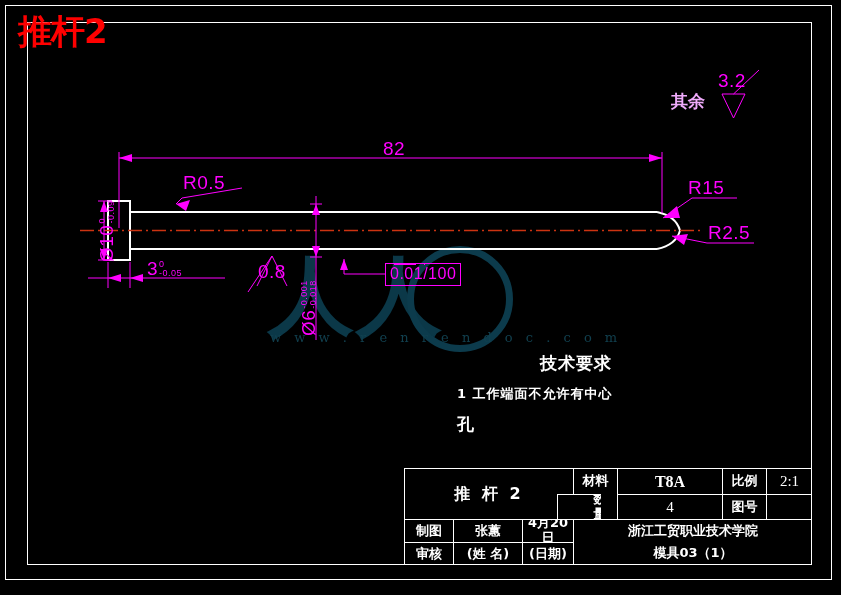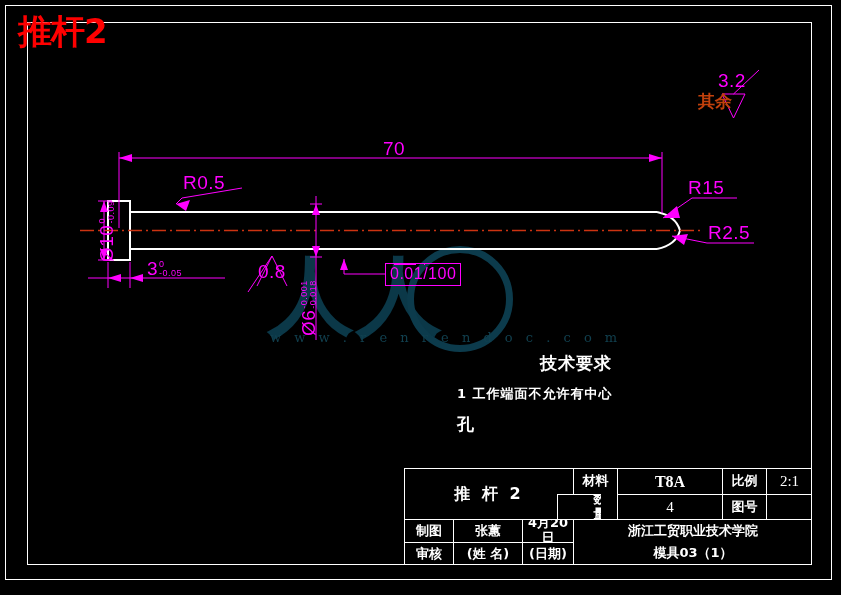--- a/index.html
+++ b/index.html
@@ -103,26 +103,25 @@
   }
   .frac span { display: block; }
   .rot90 {
     transform: rotate(-90deg);
     transform-origin: left top;
   }
   
   .qiyu {
     position: absolute;
     left: 671px; top: 90px;
-    color: #c2410c;
+    color: #f0abfc;
     font-size: 17px;
     font-weight: bold;
     font-family: "DejaVu Sans", sans-serif;
     white-space: nowrap;
-    margin-left: 27px;
   }
   
   .tb {
     position: absolute;
     left: 404px; top: 468px;
     width: 408px; height: 97px;
     border: 1px solid #ffffff;
     box-sizing: border-box;
     color: #ffffff;
     font-family: "DejaVu Sans", sans-serif;
@@ -290,21 +289,21 @@
       <polygon points="344,259 340,270 348,270"></polygon>
 
       <polygon points="176,204 190,200 186,211"></polygon>
 
       <polygon points="663,218 677,206 680,218"></polygon>
 
       <polygon points="672,236 688,234 684,245"></polygon>
     </g>
   </svg>
 
-  <div class="ann" style="left:383px; top:138px;">70</div>
+  <div class="ann" style="left:383px; top:138px;">82</div>
 
   <div class="ann" style="left:183px; top:172px;">R0.5</div>
 
   <div class="ann" style="left:688px; top:177px;">R15</div>
 
   <div class="ann" style="left:708px; top:222px;">R2.5</div>
 
   <div class="ann rot90" style="left:96px; top:262px;">
     <span>Ø10</span><span class="frac"><span>0</span><span>-0.09</span></span>
   </div>

